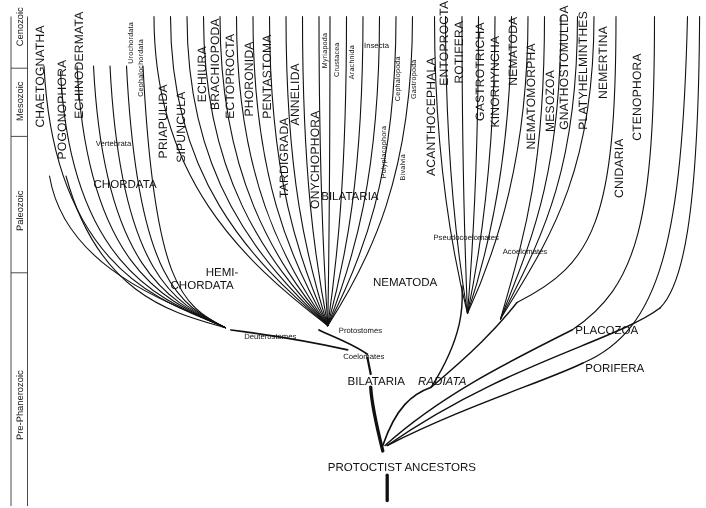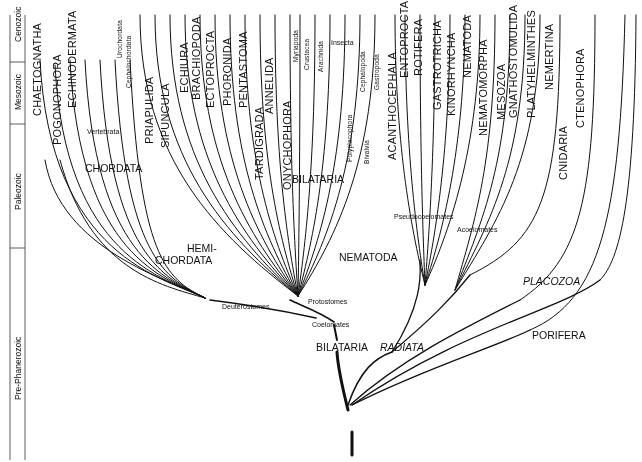--- a/index.html
+++ b/index.html
@@ -126,15 +126,16 @@
   <div class="hlabel h-big" style="left:155px; top:255px;">CHORDATA</div>
   <div class="hlabel h-big" style="left:292px; top:174px;">BILATARIA</div>
   <div class="hlabel h-big" style="left:339px; top:252px;">NEMATODA</div>
   <div class="hlabel h-small" style="left:394px; top:213px;">Pseudocoelomates</div>
   <div class="hlabel h-small" style="left:457px; top:226px;">Acoelomates</div>
   <div class="hlabel h-small" style="left:222px; top:303px;">Deuterostomes</div>
   <div class="hlabel h-small" style="left:308px; top:298px;">Protostomes</div>
   <div class="hlabel h-small" style="left:312px; top:321px;">Coelomates</div>
   <div class="hlabel h-big" style="left:316px; top:342px;">BILATARIA</div>
   <div class="hlabel h-big" style="left:380px; top:342px;font-style:italic;">RADIATA</div>
-  <div class="hlabel h-big" style="left:523px; top:276px;font-style:italic;">PLACOZOA</div>
+  <div class="hlabel h-big" style="left:523px; top:296px;">PLACOZOA</div>
   <div class="hlabel h-big" style="left:532px; top:330px;">PORIFERA</div>
+  <div class="hlabel h-big" style="left:298px; top:420px;">PROTOCTIST ANCESTORS</div>
 </div>
 
 </body></html>

